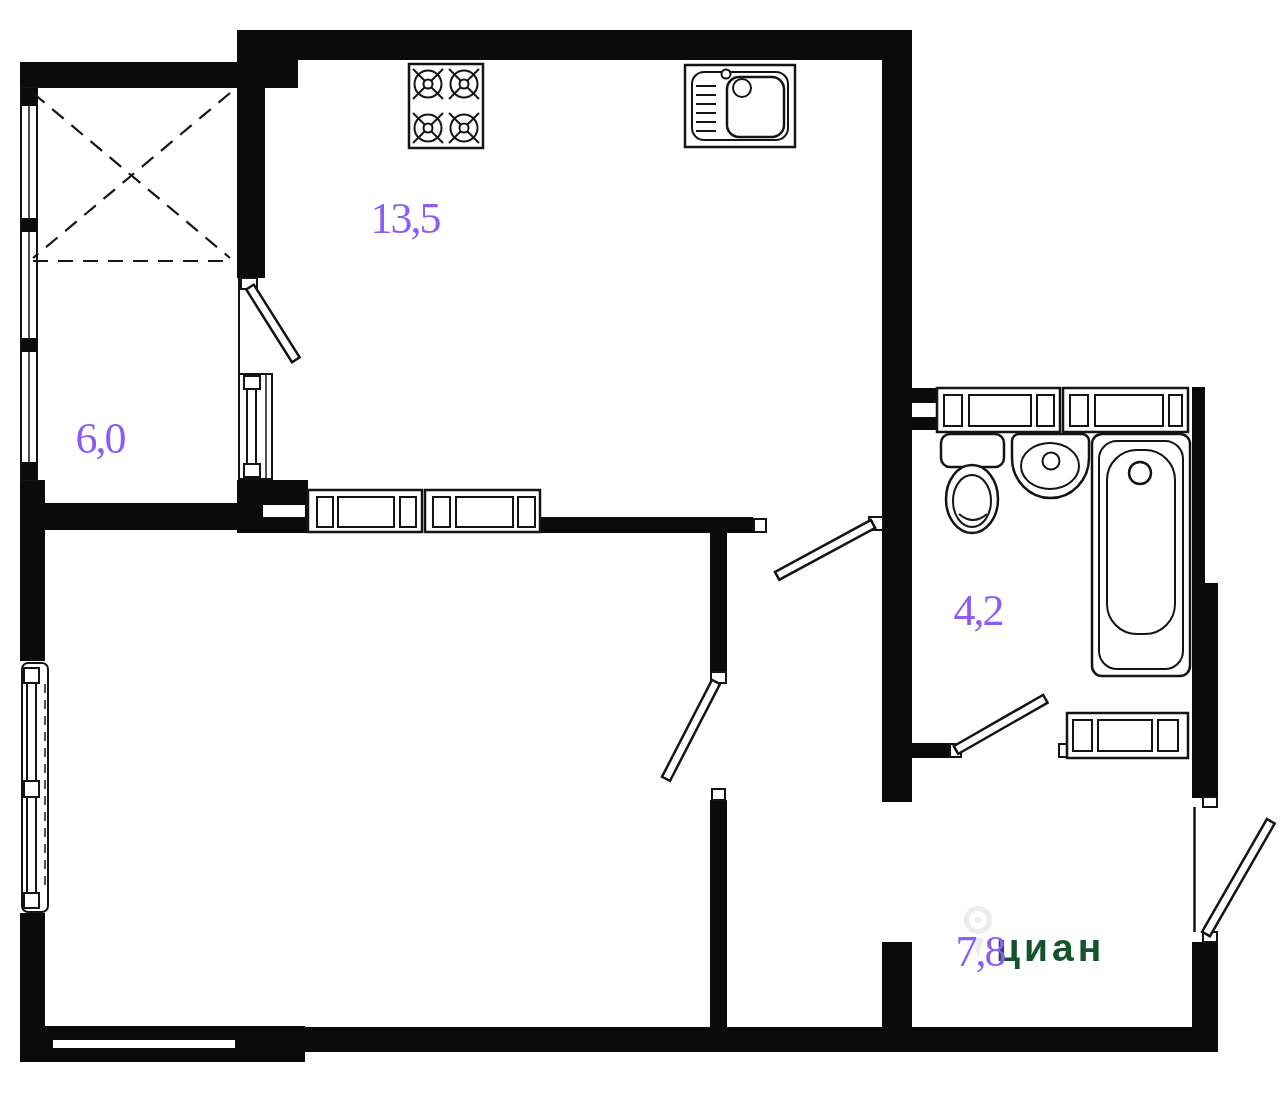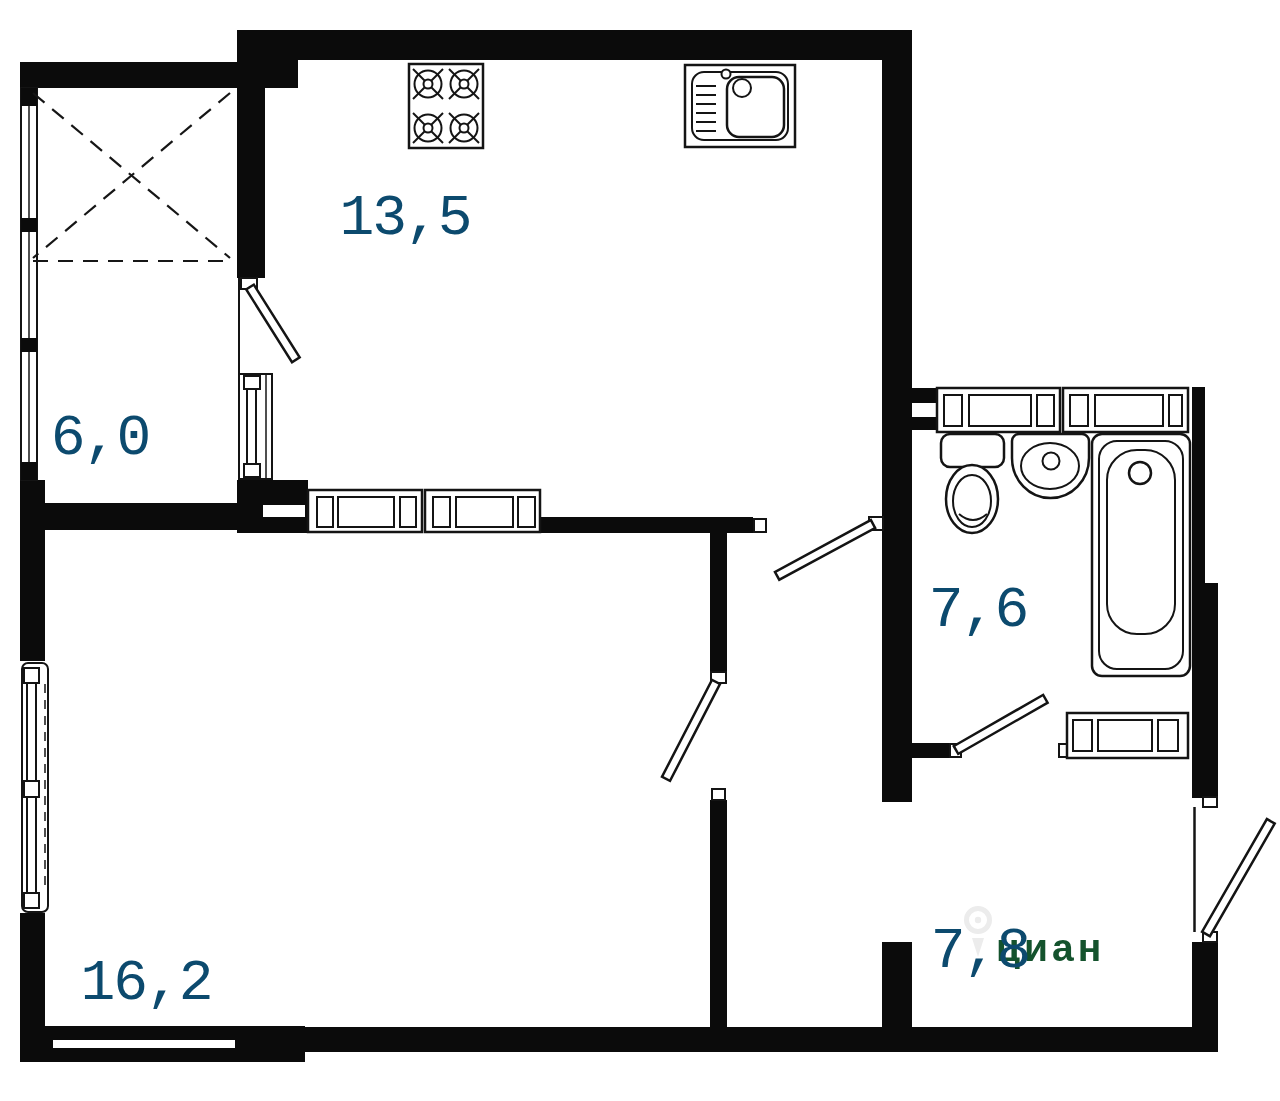--- a/index.html
+++ b/index.html
@@ -3,22 +3,22 @@
 <meta charset="utf-8">
 <style>
   html,body{margin:0;padding:0;background:#ffffff;}
   #stage{
     position:relative;width:1280px;height:1101px;background:#ffffff;overflow:hidden;
     font-family:"Liberation Sans",sans-serif;
   }
   #plan-svg{position:absolute;left:0;top:0;z-index:2;}
   .room-label{
     position:absolute;z-index:3;transform:translate(-50%,-50%);
-    font-family:Liberation Mono, monospace;
-    font-size:58px;letter-spacing:-2px;color:#0c4a6e;white-space:nowrap;
+    font-family:Liberation Serif, serif;
+    font-size:44px;letter-spacing:-2px;color:#8b5cf6;white-space:nowrap;
   }
   #watermark{position:absolute;z-index:1;left:962px;top:896px;width:220px;height:100px;}
   #watermark .wm-text{
     position:absolute;left:34px;top:30px;
     font-size:39px;font-weight:700;letter-spacing:4px;color:#14532d;white-space:nowrap;
   }
   #watermark svg{position:absolute;left:0;top:0;}
 </style>
 </head>
 <body>
@@ -226,17 +226,16 @@
       <rect x="1203" y="797" width="14" height="10" fill="#ffffff" stroke="#141414" stroke-width="2"></rect>
       <rect x="1203" y="932" width="14" height="10" fill="#ffffff" stroke="#141414" stroke-width="2"></rect>
       <g transform="translate(1206,934) rotate(-60.1)">
         <rect x="0" y="-4.5" width="130" height="9" fill="#ffffff" stroke="#141414" stroke-width="2.5"></rect>
       </g>
     </g>
   </svg>
 
   <div class="room-label" style="left:405px;top:218px">13,5</div>
   <div class="room-label" style="left:100px;top:438px">6,0</div>
-  <div class="room-label" style="left:978px;top:610px">7,6</div>
-  <div class="room-label" style="left:146px;top:983px">16,2</div>
+  <div class="room-label" style="left:978px;top:610px">4,2</div>
   <div class="room-label" style="left:980px;top:951px">7,8</div>
 
 </div>
 
 </body></html>

